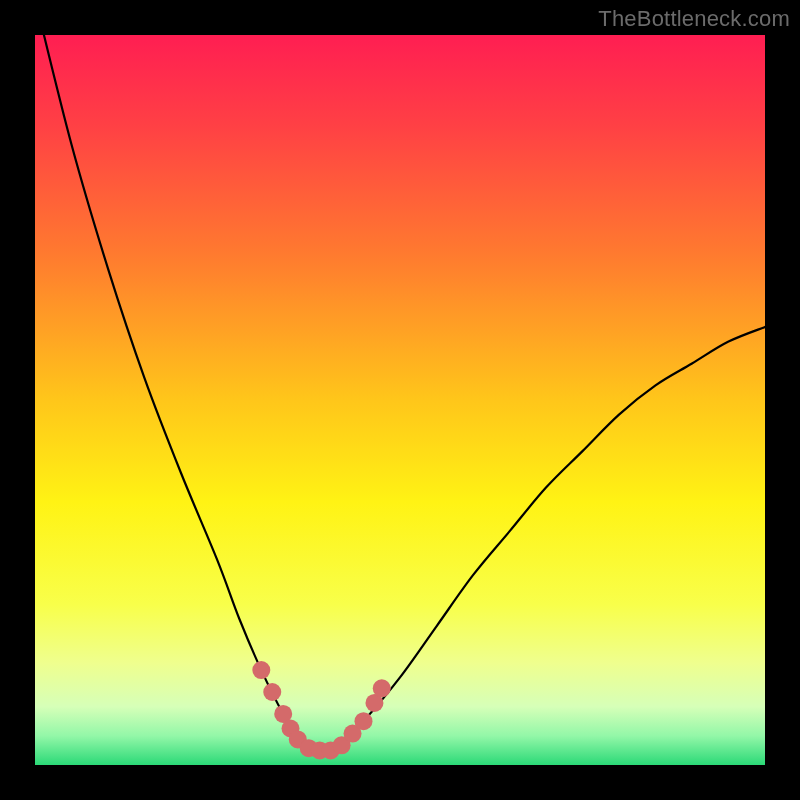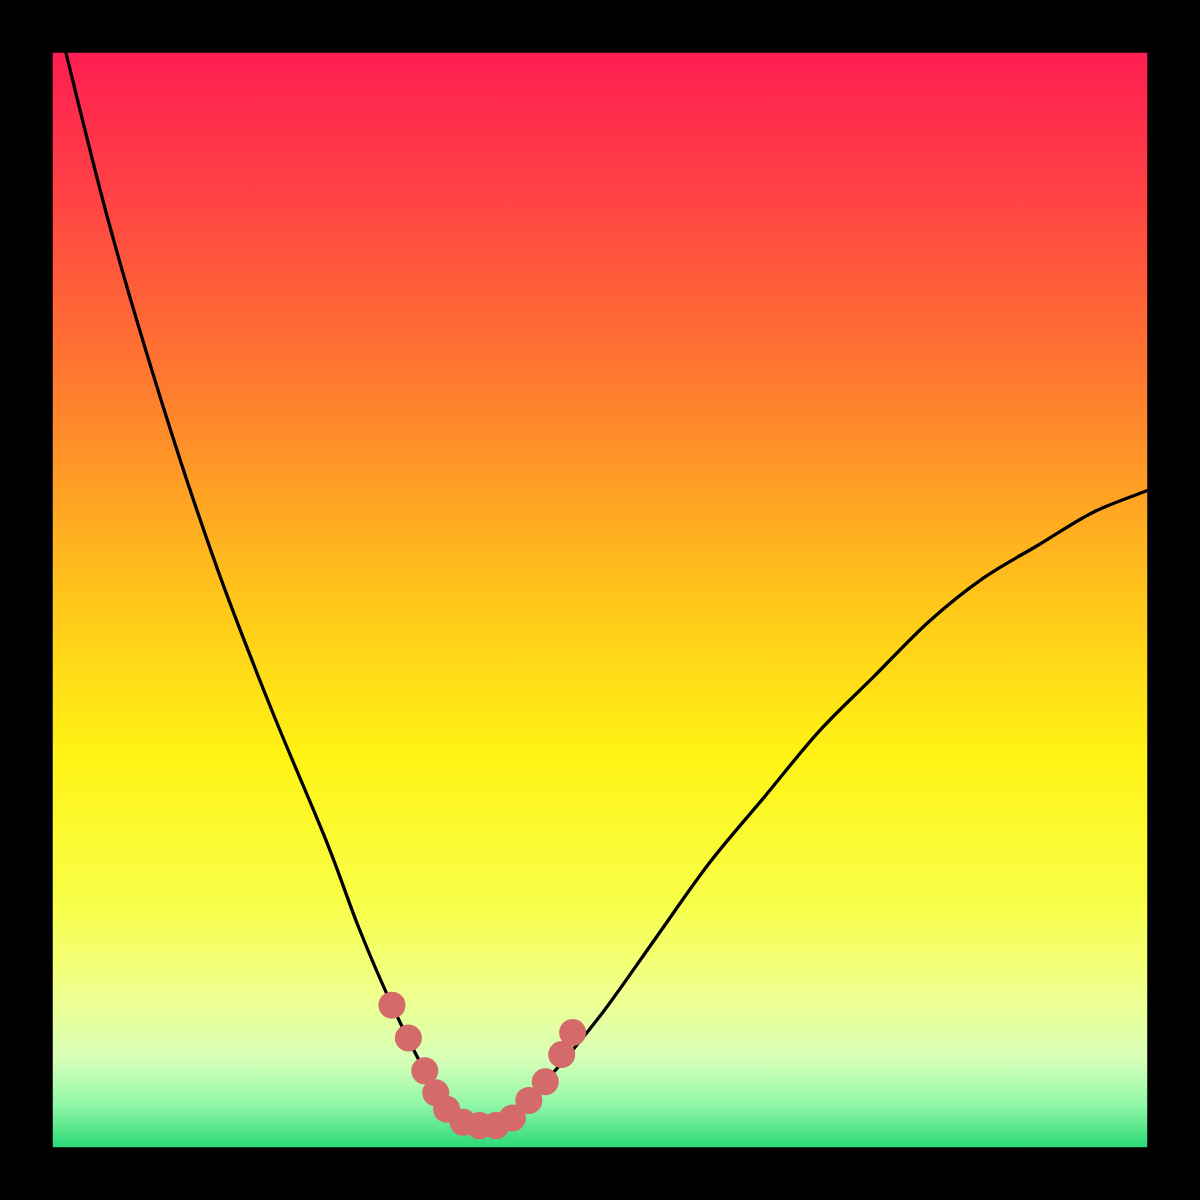--- a/index.html
+++ b/index.html
@@ -84,13 +84,14 @@
           <circle cx="284.7" cy="715.4" r="9" fill="#d46a6a"></circle>
           <circle cx="295.65000000000003" cy="715.4" r="9" fill="#d46a6a"></circle>
           <circle cx="306.59999999999997" cy="710.29" r="9" fill="#d46a6a"></circle>
           <circle cx="317.55" cy="698.61" r="9" fill="#d46a6a"></circle>
           <circle cx="328.5" cy="686.2" r="9" fill="#d46a6a"></circle>
           <circle cx="339.45000000000005" cy="667.95" r="9" fill="#d46a6a"></circle>
           <circle cx="346.75" cy="653.35" r="9" fill="#d46a6a"></circle>
         </g>
     </svg>
   </div>
+  <div class="watermark">TheBottleneck.com</div>
 </div>
 
 </body></html>

